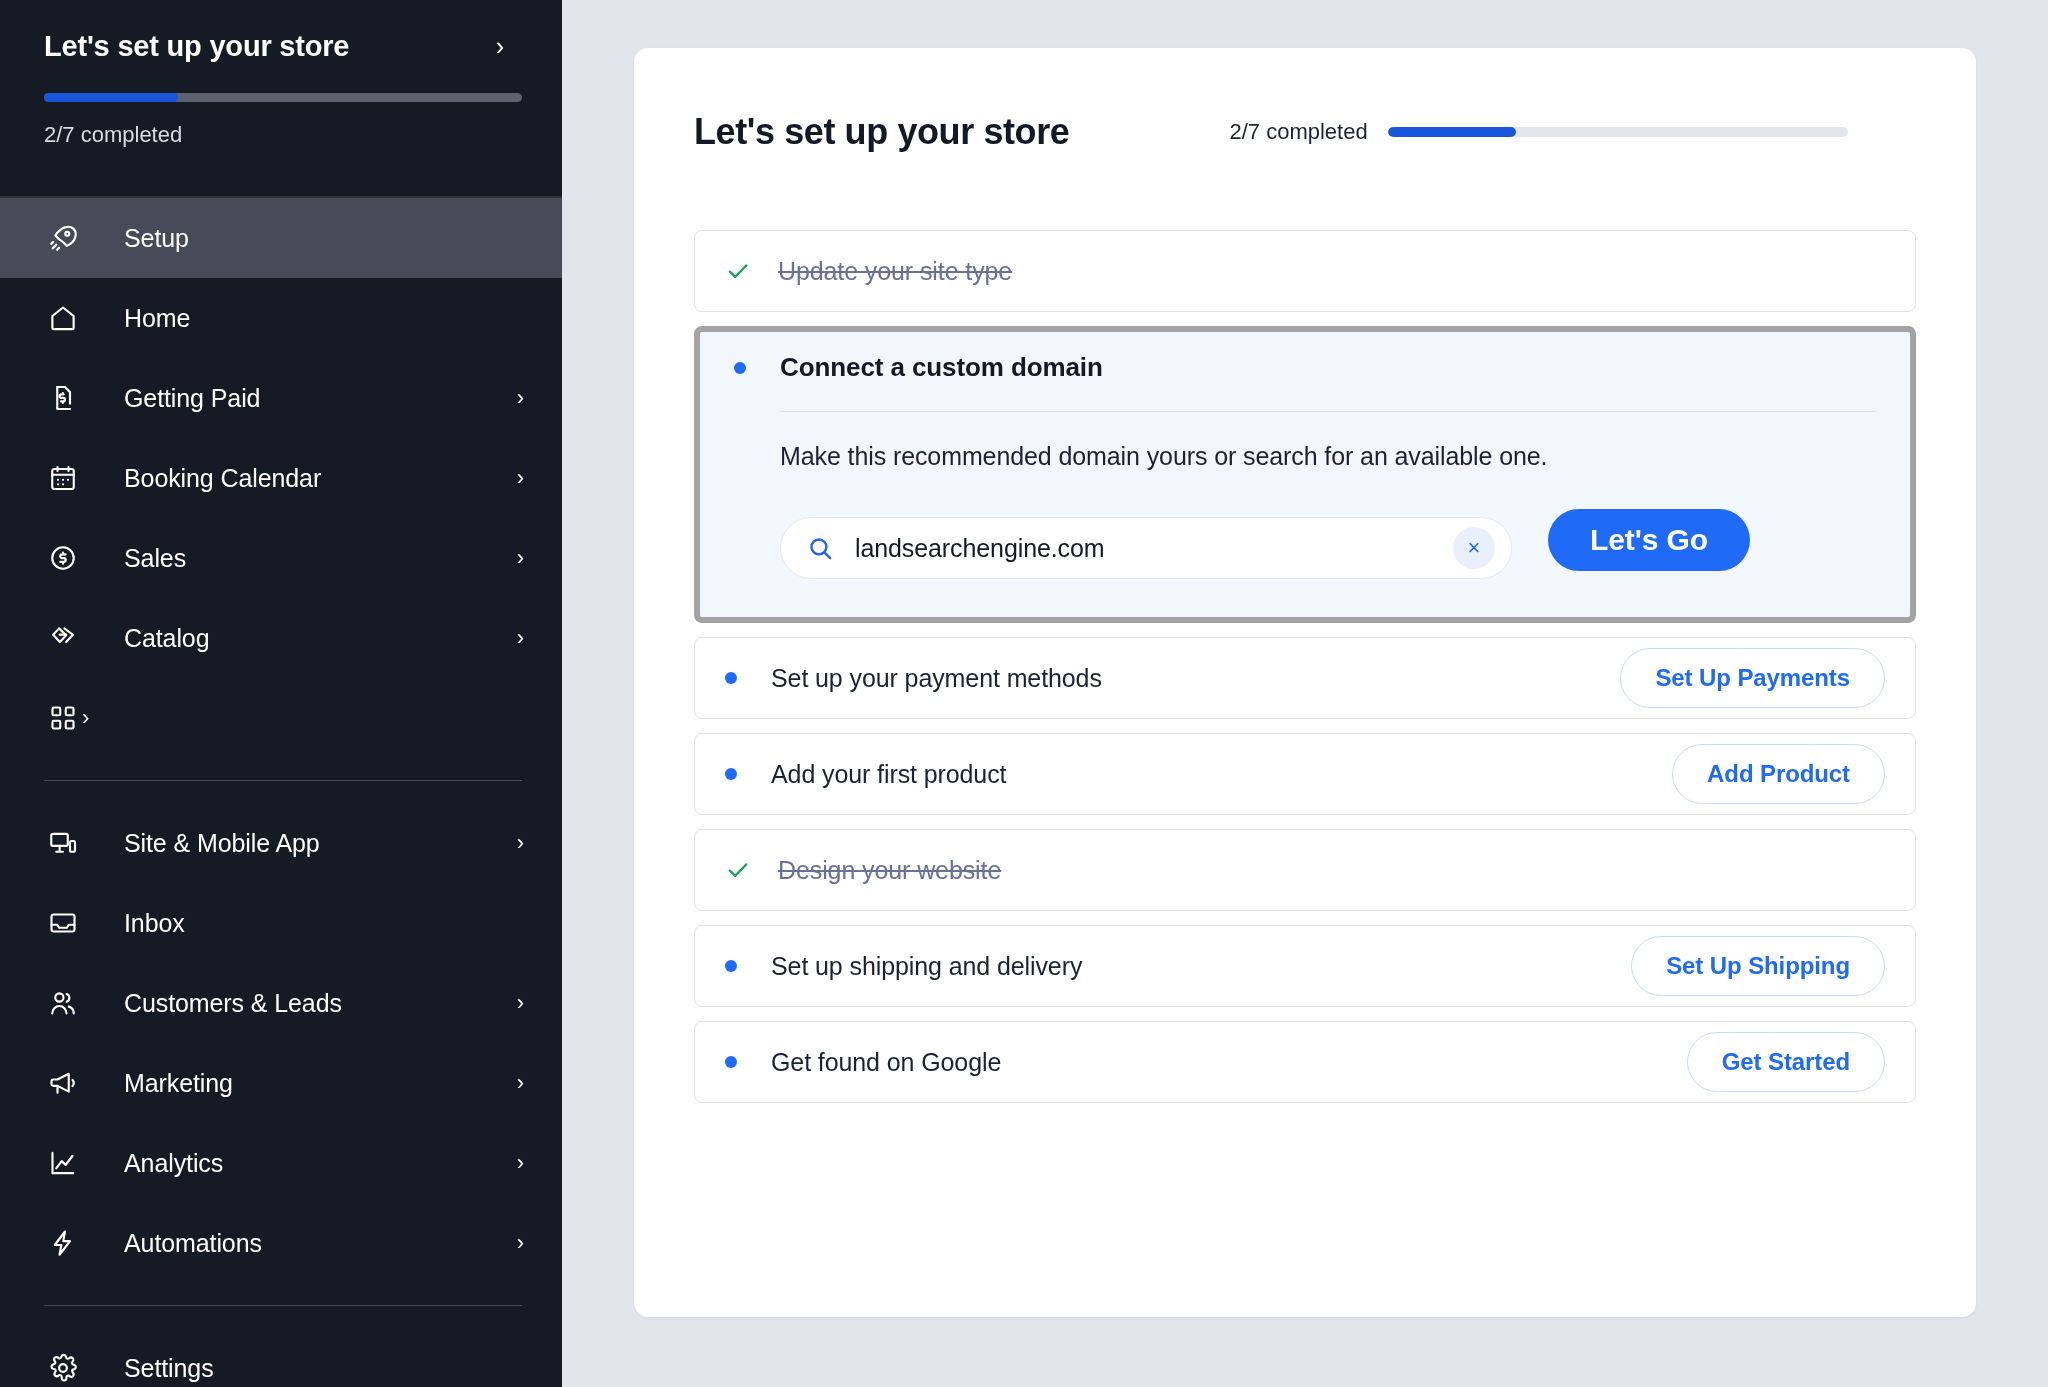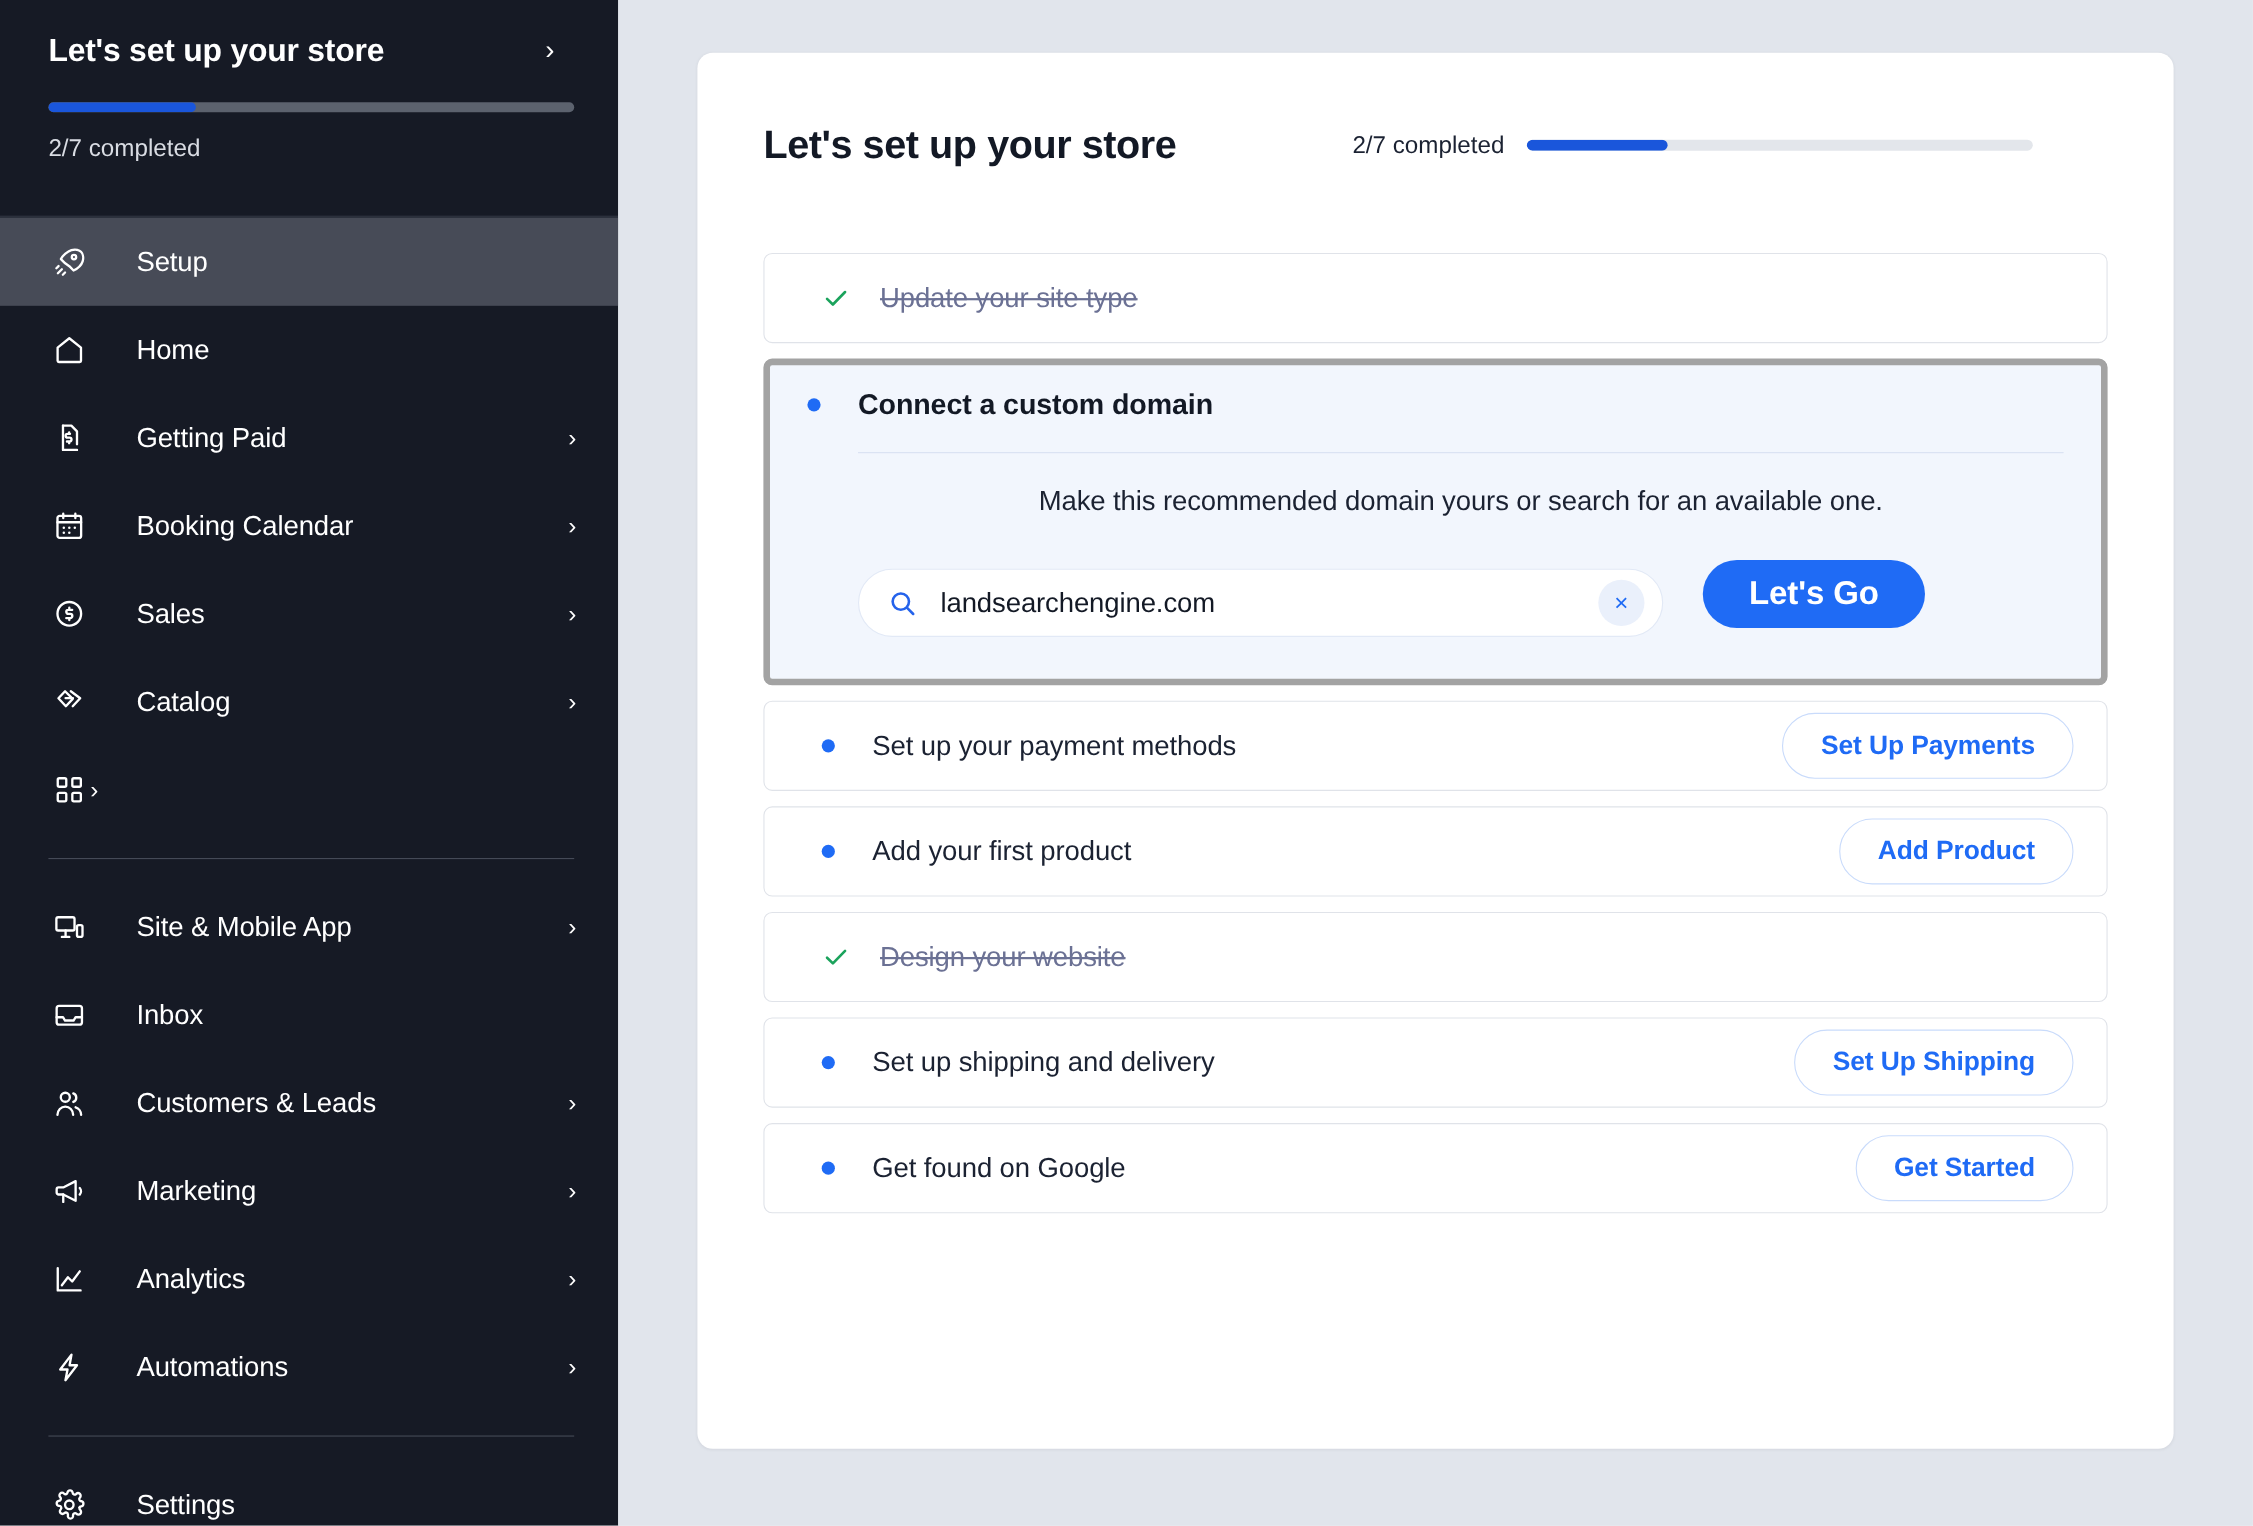--- a/index.html
+++ b/index.html
@@ -200,21 +200,21 @@
   .task-list {
     margin-top: 70px;
   }
 
   .task-row {
     border: 1px solid #e0e3e9;
     border-radius: 8px;
     min-height: 82px;
     display: flex;
     align-items: center;
-    padding: 0 30px 0 52px;
+    padding: 0 30px 0 30px;
     margin-bottom: 14px;
     background: #ffffff;
   }
 
   .bullet {
     width: 12px;
     height: 12px;
     border-radius: 50%;
     background: #1f6bf5;
     flex-shrink: 0;
@@ -284,21 +284,20 @@
     height: 1px;
     background: #d9e2f2;
     margin: 28px 0 0 46px;
   }
 
   .domain-desc {
     margin: 30px 0 0 46px;
     font-size: 25px;
     color: #1b2232;
     letter-spacing: -0.1px;
-    text-align: center;
   }
 
   .domain-input-row {
     display: flex;
     align-items: center;
     margin: 30px 0 0 46px;
   }
 
   .search-box {
     display: flex;

